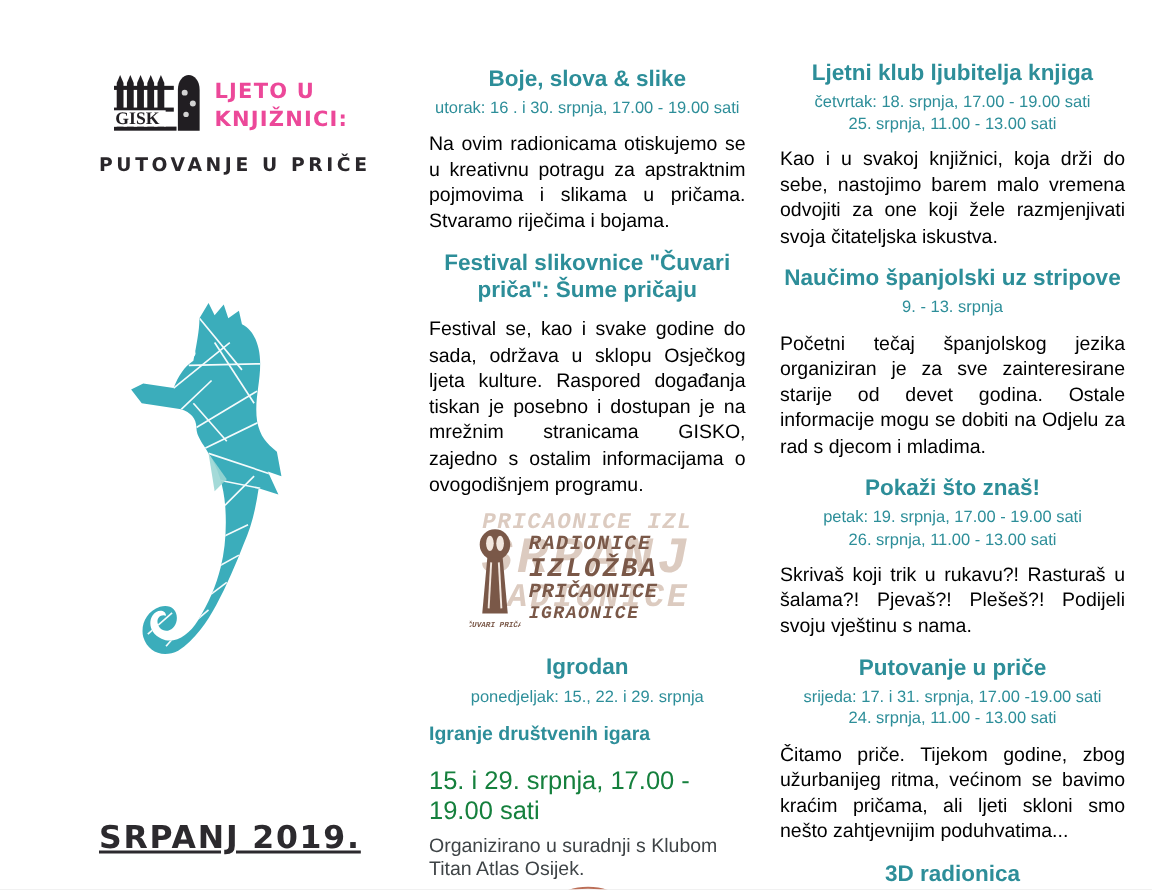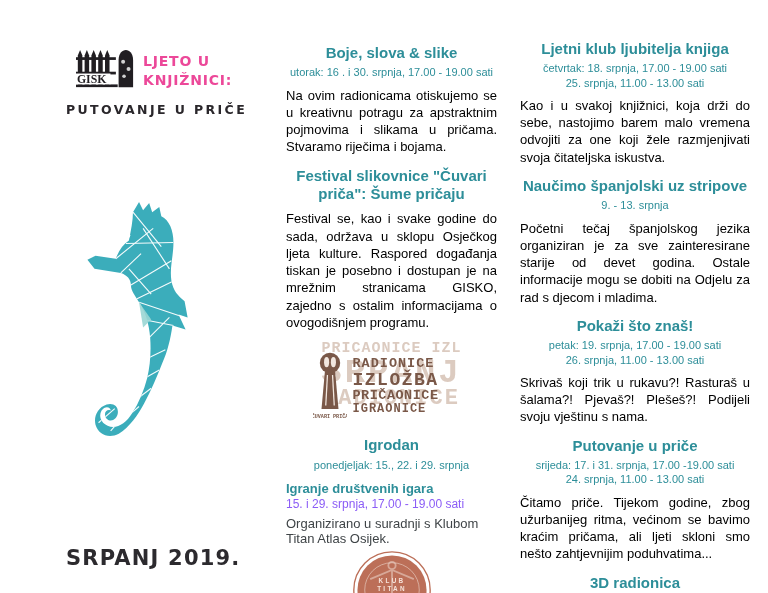--- a/index.html
+++ b/index.html
@@ -10,34 +10,34 @@
   }
   
   .left-panel{position:absolute;left:62px;top:46px;width:200px;}
   .logo-row{display:flex;align-items:flex-start;gap:9px;margin-left:14px;}
   .logo-title{font-family:"DejaVu Sans", sans-serif;font-weight:800;font-size:14px;
     line-height:19px;letter-spacing:.8px;color:#ec4899;padding-top:6px;}
   .brand-subtitle{font-family:"DejaVu Sans", sans-serif;font-weight:800;font-size:12.5px;
     letter-spacing:2.4px;color:#2a272b;margin-top:10px;margin-left:4px;white-space:nowrap;}
   .seahorse-wrap{position:absolute;left:18px;top:152px;}
   .month-label{position:absolute;left:4px;top:500px;font-family:"DejaVu Sans", sans-serif;
-    font-weight:800;font-size:21px;letter-spacing:1.2px;color:#2c2a2e;white-space:nowrap;}
+    font-weight:800;font-size:21px;letter-spacing:1.2px;color:#2c2a2e;white-space:nowrap;text-decoration:underline;}
   
   .col{position:absolute;top:44px;}
   .col-middle{left:286px;width:211px;}
   .col-right{left:520px;width:230px;top:40px;}
   .section{margin-bottom:11px;}
   .evt-title{color:#2d8e99;font-weight:700;font-size:15px;line-height:1.22;text-align:center;margin-bottom:3px;}
   .evt-date{color:#2d8e99;font-size:11px;line-height:1.3;text-align:center;}
   .evt-body{font-size:13px;line-height:1.33;text-align:justify;margin-top:7px;color:#000000;}
   .sub-label{color:#2d8e99;font-weight:700;font-size:13px;margin-top:9px;}
-  .sub-time{font-size:12px;margin-top:1px;color:#8b5cf6;}
+  .sub-time{font-size:17px;margin-top:15px;color:#15803d;}
   .sub-note{font-size:13px;margin-top:5px;color:#3f4447;}
   
-  .wordart{position:relative;width:178px;height:86px;margin:4px auto 8px auto;overflow:hidden;}
+  .wordart{position:relative;width:178px;height:86px;margin:4px auto 8px auto;overflow:hidden;font-style:italic;}
   .wordart-bg{position:absolute;inset:0;color:#dccbc0;font-family:"Liberation Mono", monospace;
     font-weight:700;text-align:center;line-height:.95;user-select:none;}
   .wordart-bg .bg1{font-size:15px;letter-spacing:1px;}
   .wordart-bg .bg2{font-size:34px;letter-spacing:3px;}
   .wordart-bg .bg3{font-size:22px;letter-spacing:2px;}
   .wordart-fg{position:absolute;left:10px;top:8px;display:flex;align-items:center;gap:6px;}
   .word-stack{font-family:"Liberation Mono", monospace;font-weight:700;color:#7a5848;line-height:1.02;}
   .word-stack .w0{font-size:13.5px;letter-spacing:1px;}
   .word-stack .w1{font-size:18px;letter-spacing:1.5px;}
   .word-stack .w2{font-size:13.5px;letter-spacing:.5px;}

